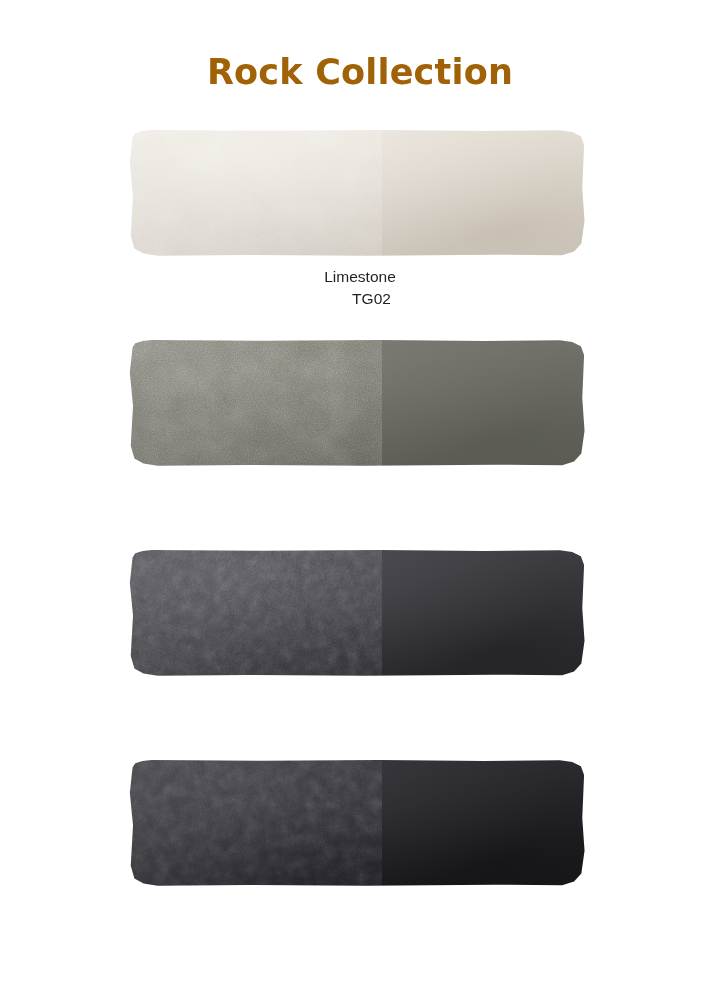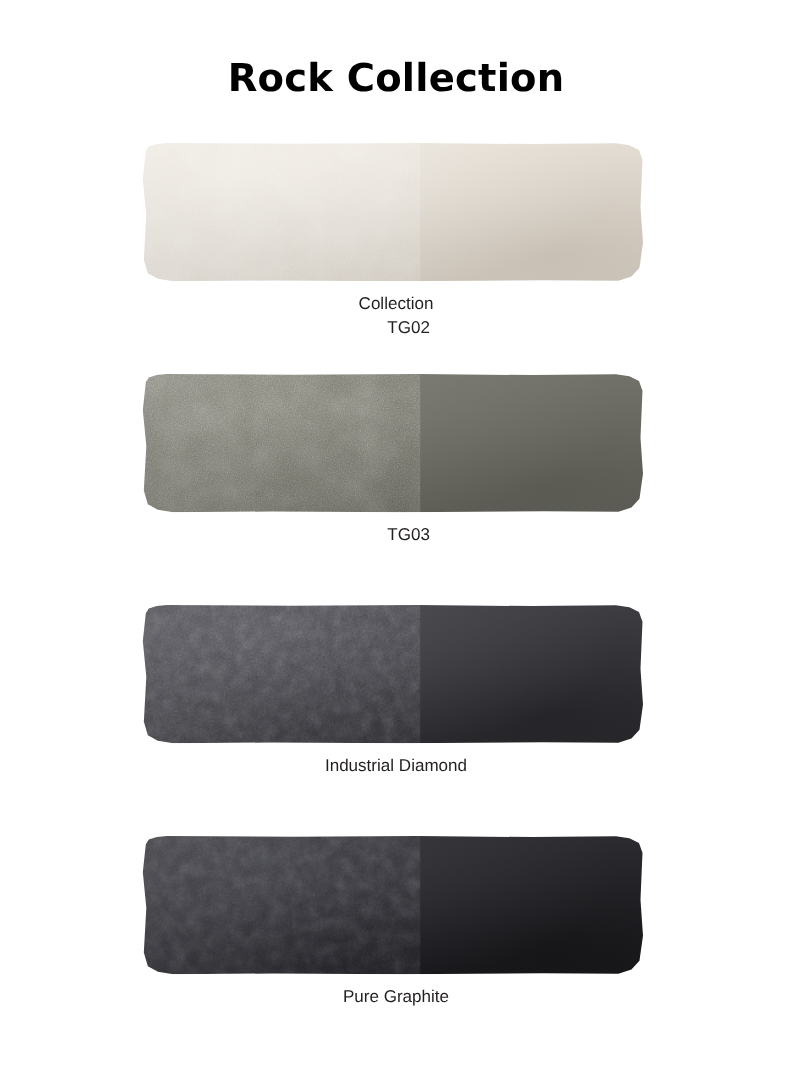--- a/index.html
+++ b/index.html
@@ -25,21 +25,21 @@
 
   .page-title {
     position: absolute;
     top: 52px;
     left: 0;
     width: 720px;
     text-align: center;
     font-size: 35px;
     font-weight: bold;
     letter-spacing: 0.2px;
-    color: #000000;
+    color: #a16207;
     font-family: "DejaVu Sans", sans-serif;
   }
 
   .swatch-list {
     position: absolute;
     top: 130px;
     left: 0;
     width: 720px;
   }
 
@@ -140,21 +140,21 @@
         <svg class="chip-grain-soft" xmlns="http://www.w3.org/2000/svg">
           <filter id="mottleA">
             <feTurbulence type="fractalNoise" baseFrequency="0.035" numOctaves="5" seed="13"></feTurbulence>
             <feColorMatrix type="saturate" values="0"></feColorMatrix>
           </filter>
           <rect width="100%" height="100%" filter="url(#mottleA)"></rect>
         </svg>
         <div class="chip-sheen" style="background: linear-gradient(100deg, rgba(255, 255, 255, 0.07) 0%, rgba(255, 255, 255, 0) 38%), linear-gradient(rgba(255, 255, 255, 0.05) 0%, rgba(0, 0, 0, 0.06) 100%);"></div>
       </div>
       <div class="swatch-caption">
-        <span class="swatch-name">Collection</span>
+        <span class="swatch-name">Limestone</span>
         <span class="swatch-code">TG02</span>
       </div>
     </div>
 
     <div class="swatch-row">
       <div class="swatch-chip">
         <div class="chip-surface" style="background: radial-gradient(120% 160% at 26% 22%, rgb(122, 122, 113) 0%, rgba(0, 0, 0, 0) 58%), radial-gradient(130% 150% at 82% 80%, rgb(94, 94, 87) 0%, rgba(0, 0, 0, 0) 62%), rgb(108, 108, 100);"></div>
         <svg class="chip-grain" xmlns="http://www.w3.org/2000/svg">
           <filter id="grainB">
             <feTurbulence type="fractalNoise" baseFrequency="0.9" numOctaves="4" seed="21"></feTurbulence>
@@ -165,21 +165,20 @@
         <svg class="chip-grain-soft" xmlns="http://www.w3.org/2000/svg">
           <filter id="mottleB">
             <feTurbulence type="fractalNoise" baseFrequency="0.03" numOctaves="5" seed="4"></feTurbulence>
             <feColorMatrix type="saturate" values="0"></feColorMatrix>
           </filter>
           <rect width="100%" height="100%" filter="url(#mottleB)"></rect>
         </svg>
         <div class="chip-sheen" style="background: linear-gradient(100deg, rgba(255, 255, 255, 0.07) 0%, rgba(255, 255, 255, 0) 38%), linear-gradient(rgba(255, 255, 255, 0.05) 0%, rgba(0, 0, 0, 0.06) 100%);"></div>
       </div>
       <div class="swatch-caption">
-        <span class="swatch-code">TG03</span>
       </div>
     </div>
 
     <div class="swatch-row">
       <div class="swatch-chip">
         <div class="chip-surface" style="background: radial-gradient(120% 160% at 26% 22%, rgb(74, 74, 80) 0%, rgba(0, 0, 0, 0) 58%), radial-gradient(130% 150% at 82% 80%, rgb(37, 37, 41) 0%, rgba(0, 0, 0, 0) 62%), rgb(53, 53, 58);"></div>
         <svg class="chip-grain" xmlns="http://www.w3.org/2000/svg">
           <filter id="grainC">
             <feTurbulence type="fractalNoise" baseFrequency="0.55" numOctaves="5" seed="33"></feTurbulence>
             <feColorMatrix type="saturate" values="0"></feColorMatrix>
@@ -189,21 +188,20 @@
         <svg class="chip-grain-soft" xmlns="http://www.w3.org/2000/svg">
           <filter id="mottleC">
             <feTurbulence type="fractalNoise" baseFrequency="0.09" numOctaves="5" seed="9"></feTurbulence>
             <feColorMatrix type="saturate" values="0"></feColorMatrix>
           </filter>
           <rect width="100%" height="100%" filter="url(#mottleC)"></rect>
         </svg>
         <div class="chip-sheen" style="background: linear-gradient(100deg, rgba(255, 255, 255, 0.07) 0%, rgba(255, 255, 255, 0) 38%), linear-gradient(rgba(255, 255, 255, 0.05) 0%, rgba(0, 0, 0, 0.06) 100%);"></div>
       </div>
       <div class="swatch-caption">
-        <span class="swatch-name">Industrial Diamond</span>
       </div>
     </div>
 
     <div class="swatch-row">
       <div class="swatch-chip">
         <div class="chip-surface" style="background: radial-gradient(120% 160% at 26% 22%, rgb(52, 52, 58) 0%, rgba(0, 0, 0, 0) 58%), radial-gradient(130% 150% at 82% 80%, rgb(21, 21, 24) 0%, rgba(0, 0, 0, 0) 62%), rgb(34, 34, 39);"></div>
         <svg class="chip-grain" xmlns="http://www.w3.org/2000/svg">
           <filter id="grainD">
             <feTurbulence type="fractalNoise" baseFrequency="0.6" numOctaves="5" seed="55"></feTurbulence>
             <feColorMatrix type="saturate" values="0"></feColorMatrix>
@@ -213,18 +211,17 @@
         <svg class="chip-grain-soft" xmlns="http://www.w3.org/2000/svg">
           <filter id="mottleD">
             <feTurbulence type="fractalNoise" baseFrequency="0.08" numOctaves="5" seed="17"></feTurbulence>
             <feColorMatrix type="saturate" values="0"></feColorMatrix>
           </filter>
           <rect width="100%" height="100%" filter="url(#mottleD)"></rect>
         </svg>
         <div class="chip-sheen" style="background: linear-gradient(100deg, rgba(255, 255, 255, 0.07) 0%, rgba(255, 255, 255, 0) 38%), linear-gradient(rgba(255, 255, 255, 0.05) 0%, rgba(0, 0, 0, 0.06) 100%);"></div>
       </div>
       <div class="swatch-caption">
-        <span class="swatch-name">Pure Graphite</span>
       </div>
     </div>
 
   </div>
 </div>
 
 </body></html>

